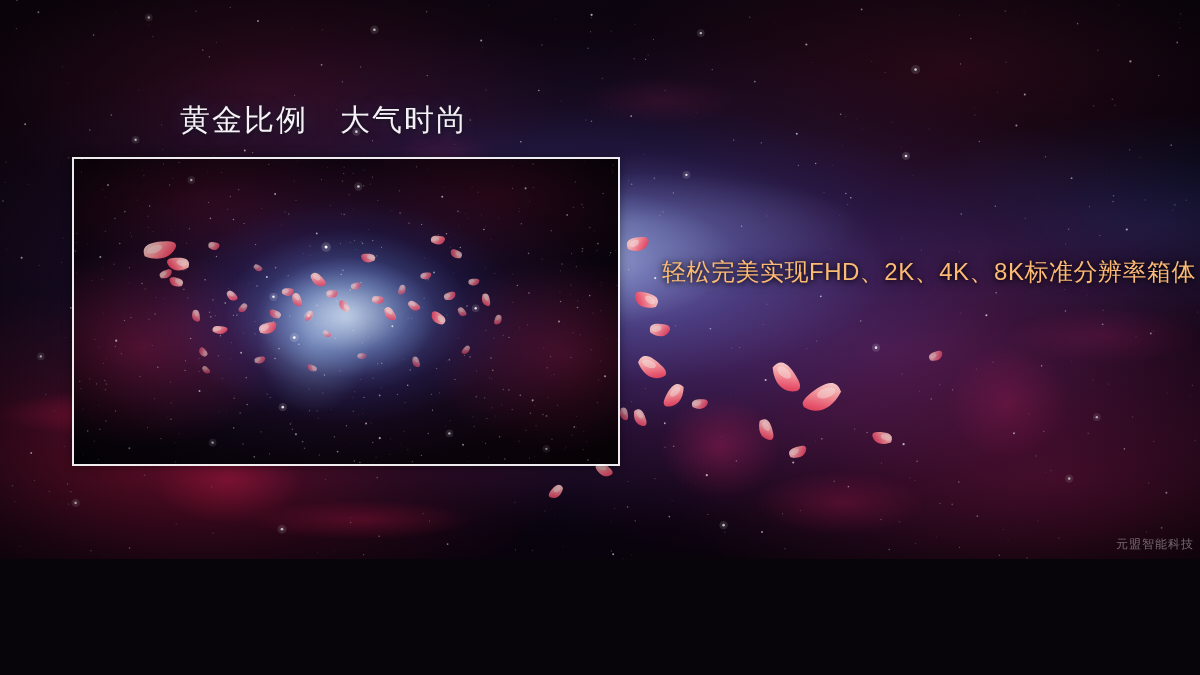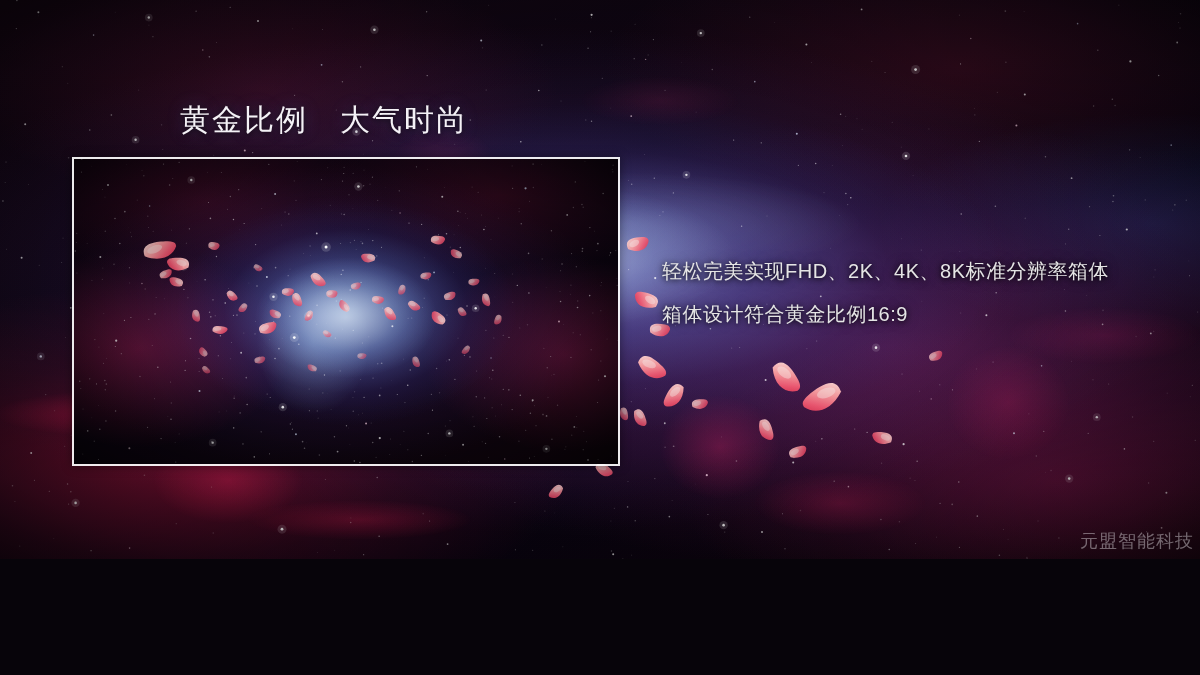--- a/index.html
+++ b/index.html
@@ -102,32 +102,32 @@
     white-space:pre;
     text-shadow:0 1px 6px rgba(0,0,0,0.75), 0 0 18px rgba(120,150,255,0.30);
   }
 
   #body-text {
     position:absolute;
     left:662px; top:250px;
     width:520px;
   }
   #body-text .line {
-    font-size:20px;
+    font-size:24px;
     line-height:43px;
     letter-spacing:.5px;
-    color:#e5e5e5;
+    color:#fdba74;
     white-space:pre;
     text-shadow:0 1px 5px rgba(0,0,0,0.85), 0 0 12px rgba(0,0,0,0.55);
   }
 
   #watermark {
     position:absolute;
     right:6px; bottom:6px;
-    font-size:18px;
+    font-size:12px;
     letter-spacing:1px;
     color:rgba(205,200,205,0.50);
     white-space:pre;
   }
 </style>
 </head>
 <body>
 
 <div id="slide">
 
@@ -1852,18 +1852,17 @@
           </defs>
           <path d="M-5,0 C-5,-4.5 -1,-3.7199999999999998 3.2,-1.7999999999999998 C5.6000000000000005,-0.6000000000000001 5,0.36 5,0.8400000000000001 C3,3.7199999999999998 -1.2,4.199999999999999 -5,0 Z" fill="url(#pgf40)"></path>
           <ellipse cx="-1.40" cy="-0.96" rx="2.40" ry="1.32" fill="#fff0ec" opacity="0.45"></ellipse>
         </g>
       </svg>
     <div class="inner-art" id="frame-vignette"></div>
   </div>
 
   <div id="body-text">
     <div class="line">轻松完美实现FHD、2K、4K、8K标准分辨率箱体</div>
-    <div class="line">箱体设计符合黄金比例16:9</div>
   </div>
 
   <div id="watermark">元盟智能科技</div>
 
 </div>
 
 </body></html>

